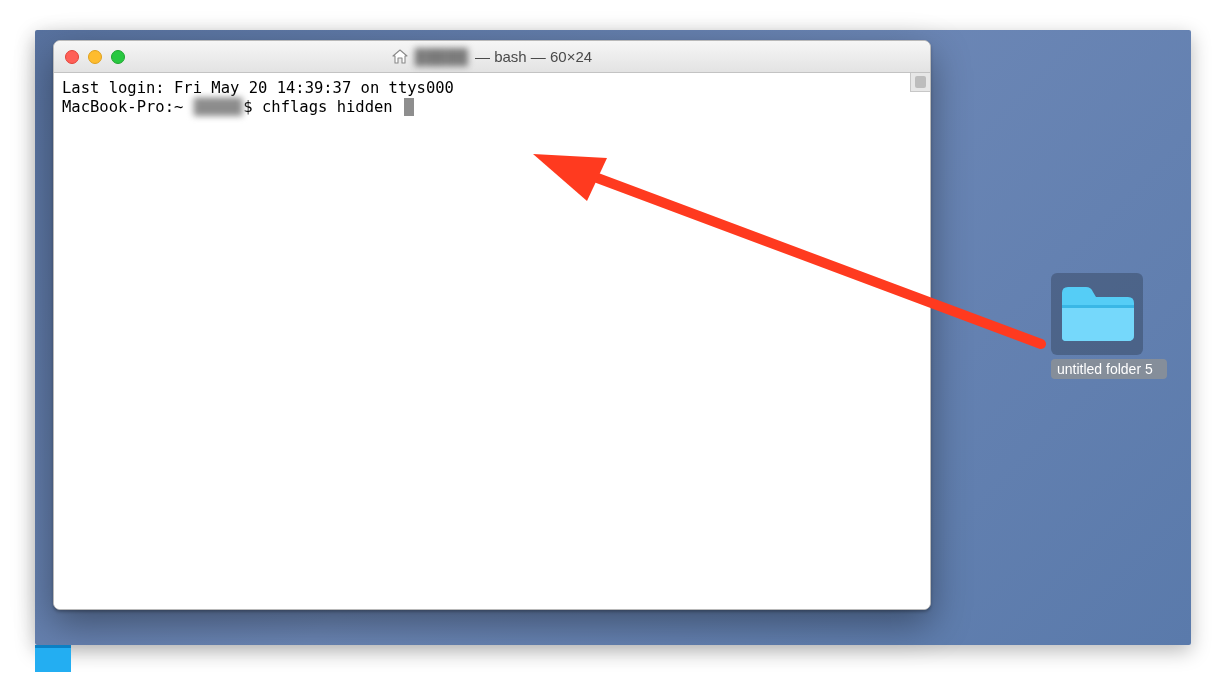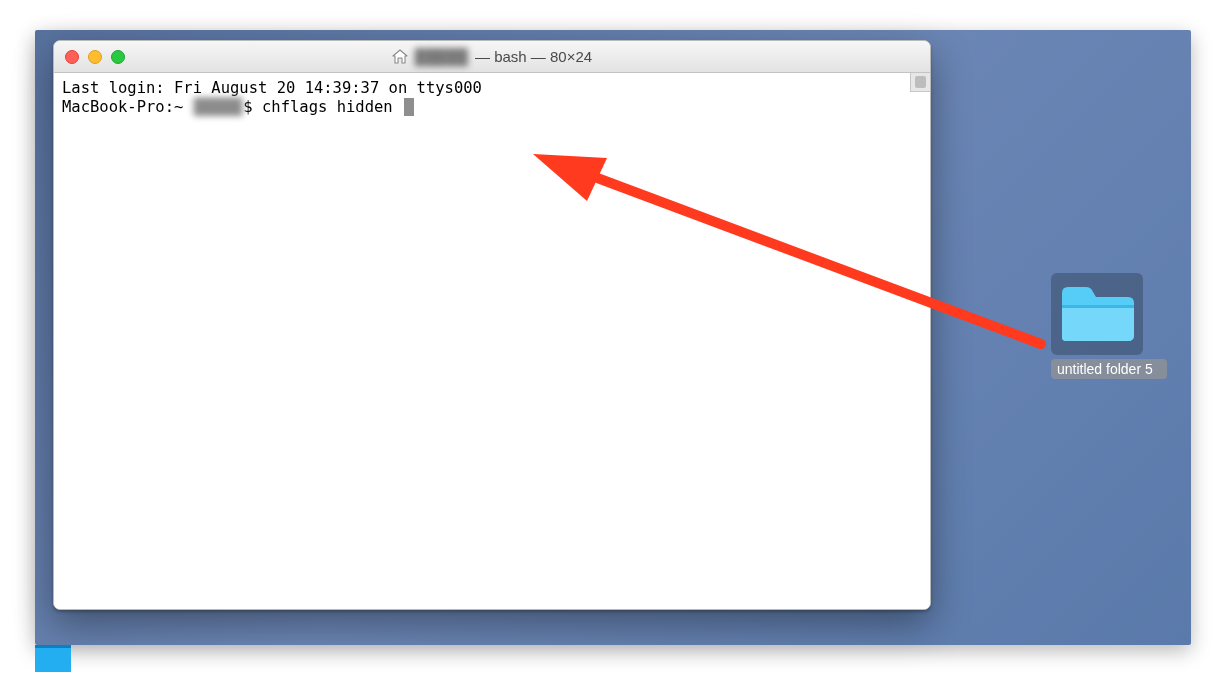--- a/index.html
+++ b/index.html
@@ -115,25 +115,25 @@
         <div class="tl yel" title="minimize"></div>
         <div class="tl grn" title="zoom"></div>
       </div>
       <div class="title-center">
         <span class="home-icon">
           <svg width="16" height="15" viewBox="0 0 16 15">
             <path d="M8 1 L15 7 L13 7 L13 14 L10 14 L10 9 L6 9 L6 14 L3 14 L3 7 L1 7 Z" fill="#fff" stroke="#8a8a8a" stroke-width="1.1" stroke-linejoin="round"></path>
           </svg>
         </span>
         <span class="blurred">█████</span>
-        <span> — bash — 80×24</span>
+        <span> — bash — 60×24</span>
       </div>
     </div>
 
-    <div class="term-body"><span class="term-scrollbar"></span><span>Last login: Fri August 20 14:39:37 on ttys000</span>
+    <div class="term-body"><span class="term-scrollbar"></span><span>Last login: Fri May 20 14:39:37 on ttys000</span>
 <span>MacBook-Pro:~ </span><span class="blurred-user">█████</span><span>$ </span><span>chflags hidden </span><span class="cursor"></span></div>
   </div>
 
   <div class="desk-item">
     <div class="folder-sel">
       <svg width="78" height="62" viewBox="0 0 78 62">
         <path d="M4 10 Q4 4 10 4 L28 4 Q33 4 35 9 L38 14 L70 14 Q76 14 76 20 L76 52 Q76 58 70 58 L8 58 Q4 58 4 54 Z" fill="#55cdf6"></path>
         <path d="M4 22 L76 22 L76 52 Q76 58 70 58 L8 58 Q4 58 4 54 Z" fill="#75d8fb"></path>
         <rect x="4" y="22" width="72" height="3" fill="#39b7e6"></rect>
       </svg>

